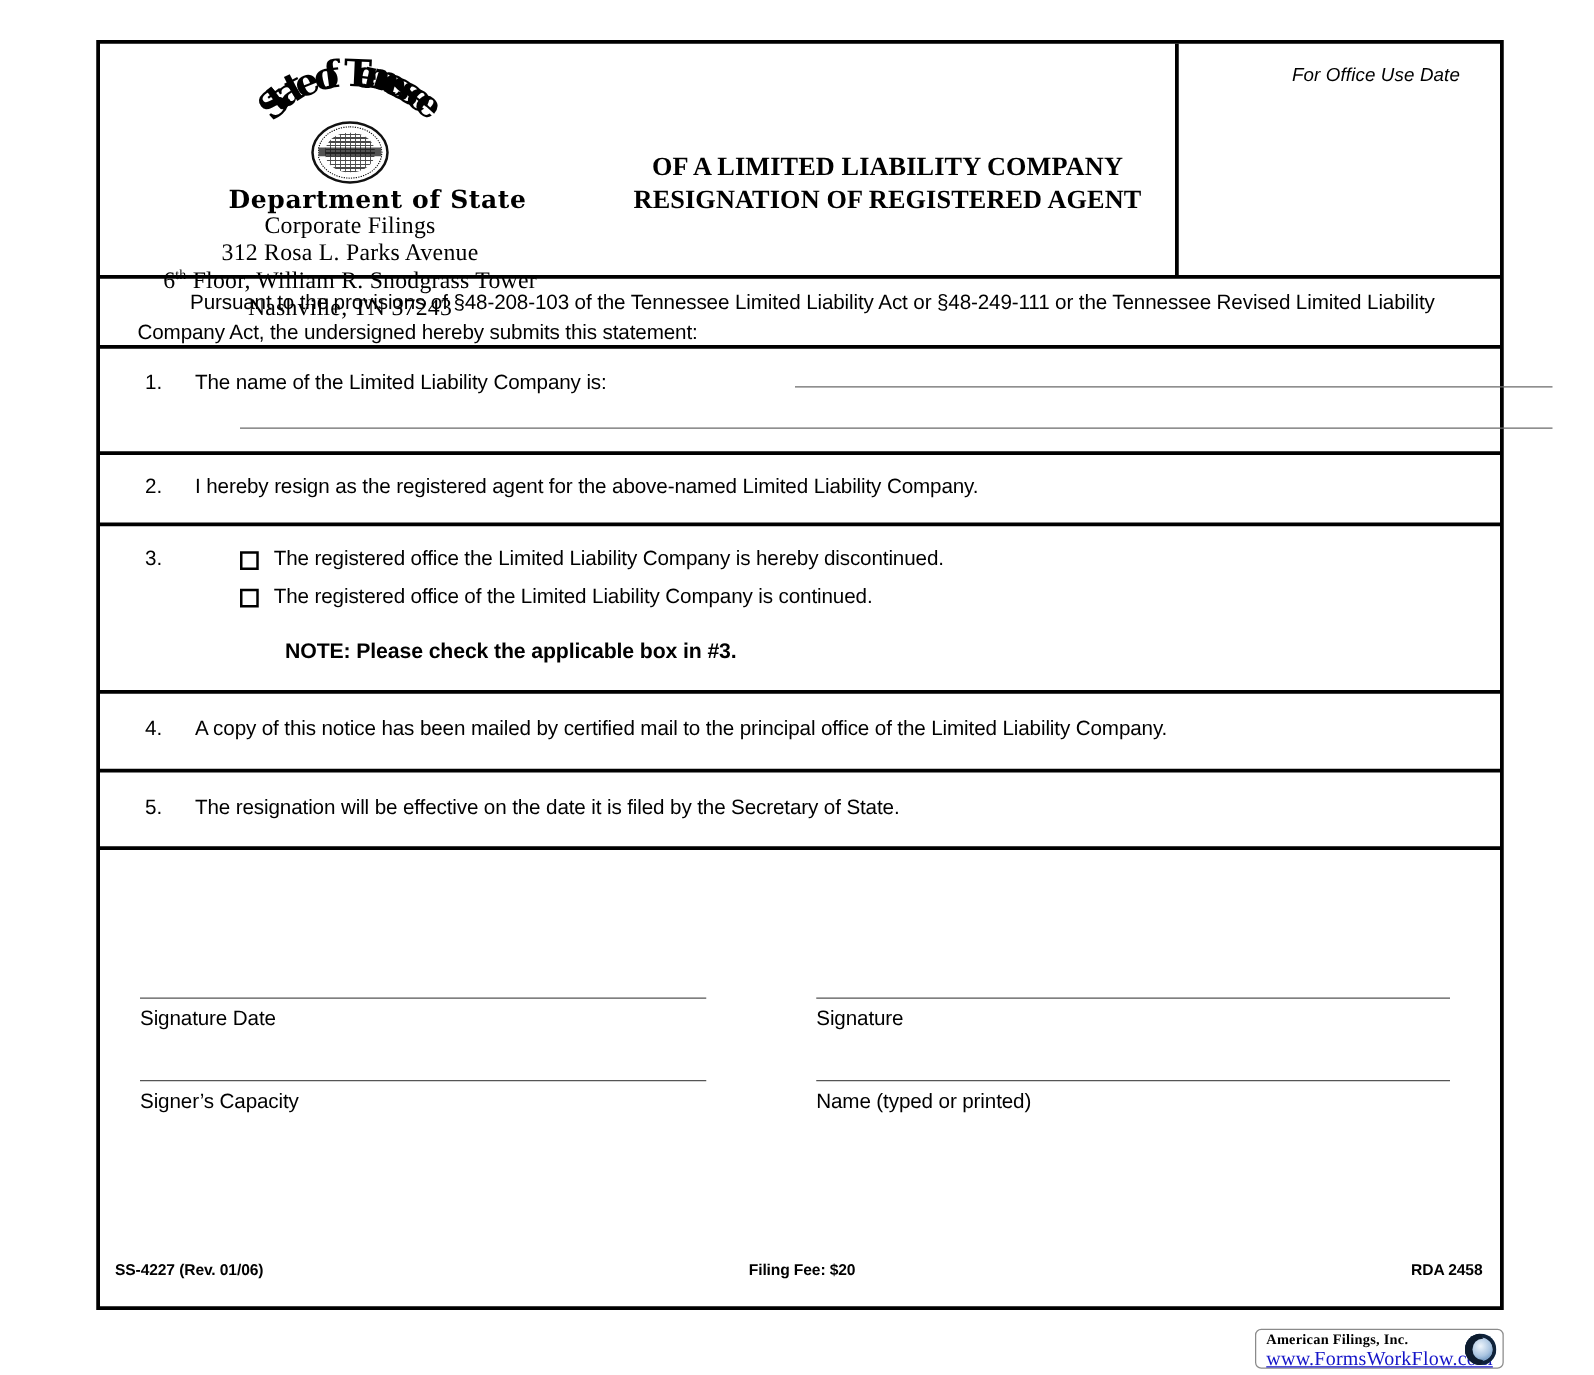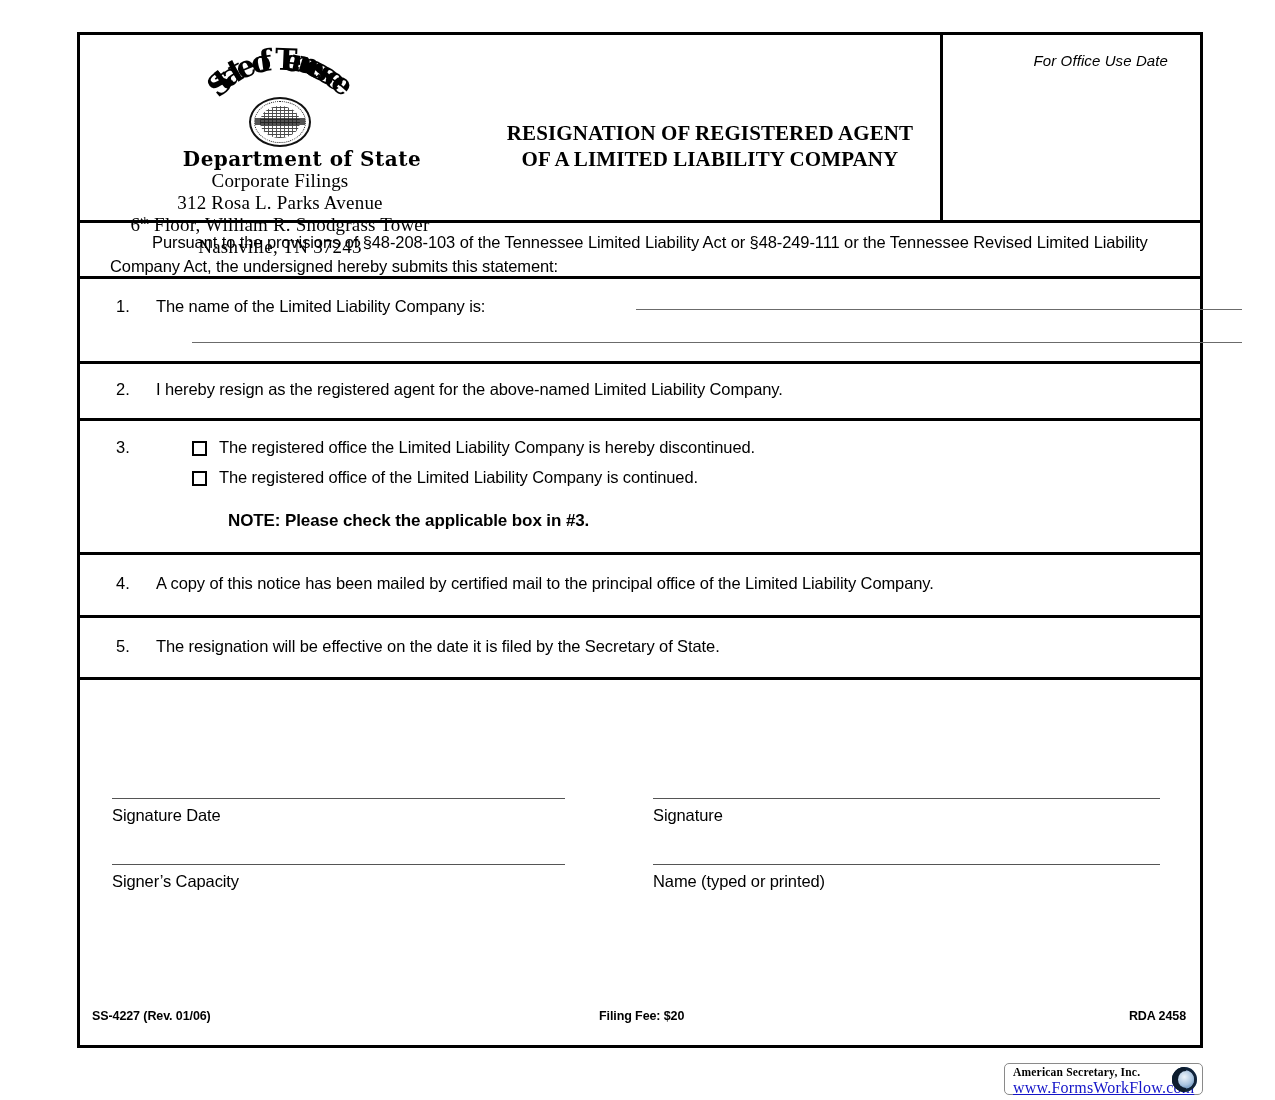--- a/index.html
+++ b/index.html
@@ -372,22 +372,22 @@
         </div>
 
         <div class="dept-line">Department of State</div>
         <div class="addr-line">Corporate Filings</div>
         <div class="addr-line">312 Rosa L. Parks Avenue</div>
         <div class="addr-line"><span>6</span><sup>th</sup><span> Floor, William R. Snodgrass Tower</span></div>
         <div class="addr-line">Nashville, TN  37243</div>
       </div>
 
       <div class="doc-title">
+        <div>OF A LIMITED LIABILITY COMPANY</div>
         <div>RESIGNATION OF REGISTERED AGENT</div>
-        <div>OF A LIMITED LIABILITY COMPANY</div>
       </div>
     </div>
 
     <div class="office-divider"></div>
 
     <div class="office-box">
       <div class="office-label">For Office Use Date</div>
     </div>
   </div>
 
@@ -458,17 +458,17 @@
       <span class="footer-left">SS-4227 (Rev. 01/06)</span>
       <span class="footer-mid">Filing Fee: $20</span>
       <span class="footer-right">RDA 2458</span>
     </div>
   </div>
 
 </div>
 
 <div class="legalnet">
   <div class="ln-text">
-    <div class="ln-name">American Secretary, Inc.</div>
+    <div class="ln-name">American Filings, Inc.</div>
     <div class="ln-url">www.FormsWorkFlow.com</div>
   </div>
   <div class="ln-globe"></div>
 </div>
 
 </body></html>

